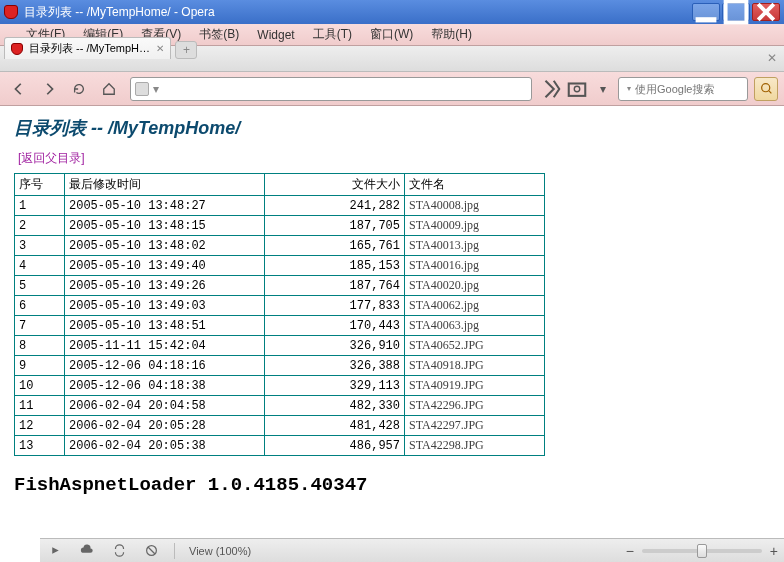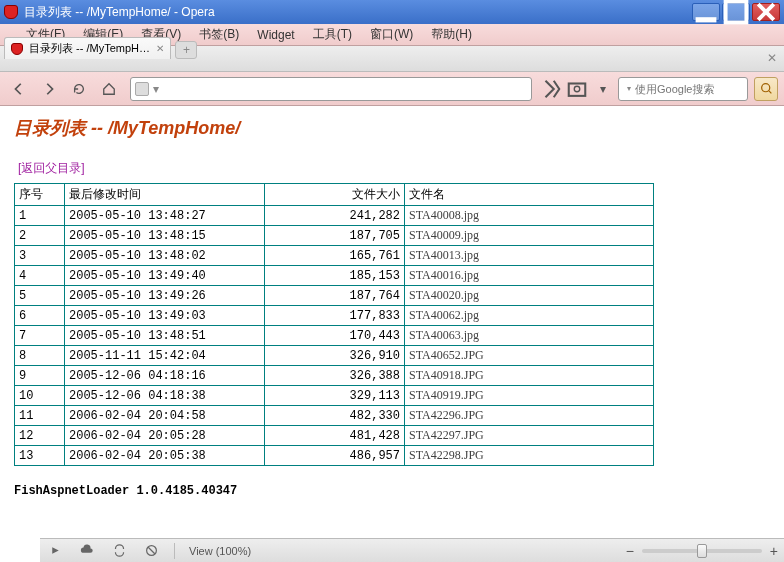--- a/index.html
+++ b/index.html
@@ -32,34 +32,34 @@
 .urlbox input { border:none; outline:none; flex:1; font-size:12px; background:transparent; }
 .urlbox .lock { width:14px; height:14px; background:#ddd; border:1px solid #aaa; border-radius:2px; }
 .url-drop { width:14px; color:#888; }
 .side-btn { width:22px; height:22px; display:flex; align-items:center; justify-content:center; color:#555; }
 .searchbox { width:130px; height:24px; background:#fff; border:1px solid #999; border-radius:3px; display:flex; align-items:center; padding:0 4px; gap:4px; }
 .searchbox input { border:none; outline:none; flex:1; font-size:11px; color:#999; background:transparent; }
 .searchbtn { width:24px; height:24px; background:linear-gradient(#f8e8c8,#f0d8a0); border:1px solid #c0a060; border-radius:3px; display:flex; align-items:center; justify-content:center; margin-left:2px; }
 
 
 .page { padding: 10px 14px; height: 430px; overflow:auto; background:#fff; }
-.page h2 { font-family: Verdana, sans-serif; font-size:18px; font-style:italic; font-weight:bold; color:#c2410c; margin-bottom:20px; }
+.page h2 { font-family: Verdana, sans-serif; font-size:18px; font-style:italic; font-weight:bold; color:#0c4a6e; margin-bottom:10px; }
 .backlink a { color: #a020a0; font-size:12px; text-decoration:none; }
 .backlink { margin: 4px 0 6px 4px; }
-table.listing { border-collapse: collapse; width: 640px; margin-top:4px; }
+table.listing { border-collapse: collapse; width: 531px; margin-top:4px; }
 table.listing th, table.listing td { border:1px solid #008080; padding:2px 4px; font-size:12px; height:19px; }
 table.listing th { text-align:left; font-weight:normal; background:#fff; }
 table.listing td.num { text-align:right; font-family: Liberation Mono, monospace; }
 table.listing td.mono { font-family: "Courier New", monospace; }
 table.listing a { color:#404040; text-decoration:none; font-family:Liberation Serif, serif; }
 .col-idx { width:50px; }
 .col-time { width:200px; }
 .col-size { width:140px; text-align:right !important; }
 .col-name { }
-.footer-line { margin-top:18px; font-family:"Courier New",monospace; font-size:12px; font-weight:bold; }
+.footer-line { margin-top:18px; font-family:"Courier New",monospace; font-size:19px; font-weight:bold; }
 
 
 .statusbar { height: 24px; background: linear-gradient(#eee,#ddd); border-top:1px solid #bbb; display:flex; align-items:center; padding:0 6px; gap:14px; font-size:11px; color:#555; position:absolute; bottom:0; left:0; right:0;margin-left:40px; }
 .status-ico { width:18px; height:18px; display:flex; align-items:center; justify-content:center; color:#666; }
 .status-sep { width:1px; height:16px; background:#bbb; }
 .status-right { margin-left:auto; display:flex; align-items:center; gap:8px; }
 .zoom-slider { width:120px; height:4px; background:#ccc; border-radius:2px; position:relative; }
 .zoom-knob { width:10px; height:14px; background:linear-gradient(#fafafa,#ddd); border:1px solid #999; border-radius:2px; position:absolute; top:-5px; left:55px; }
 </style>
 </head>

